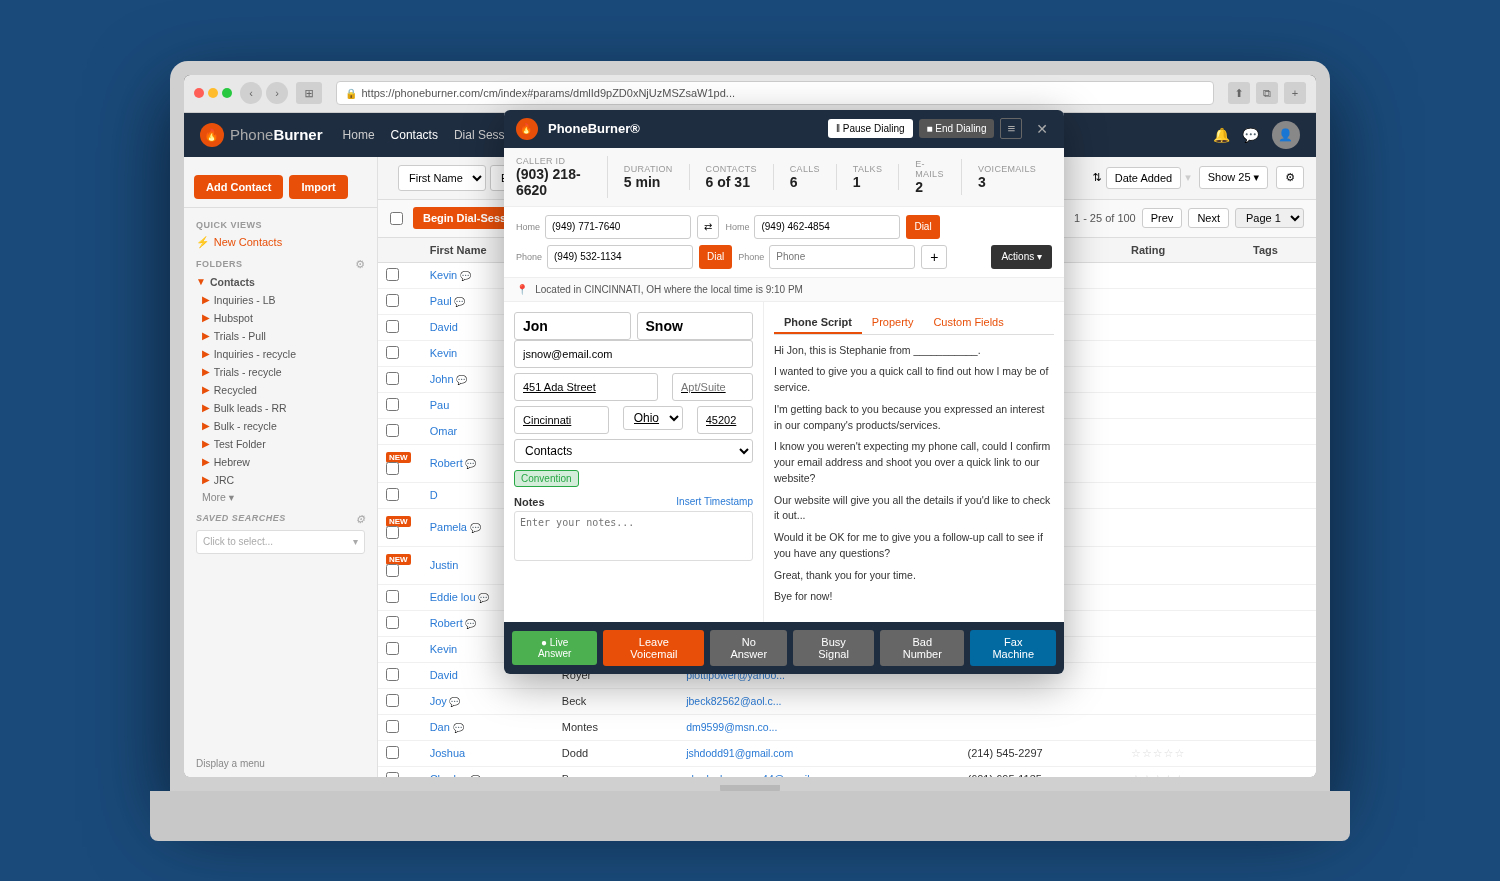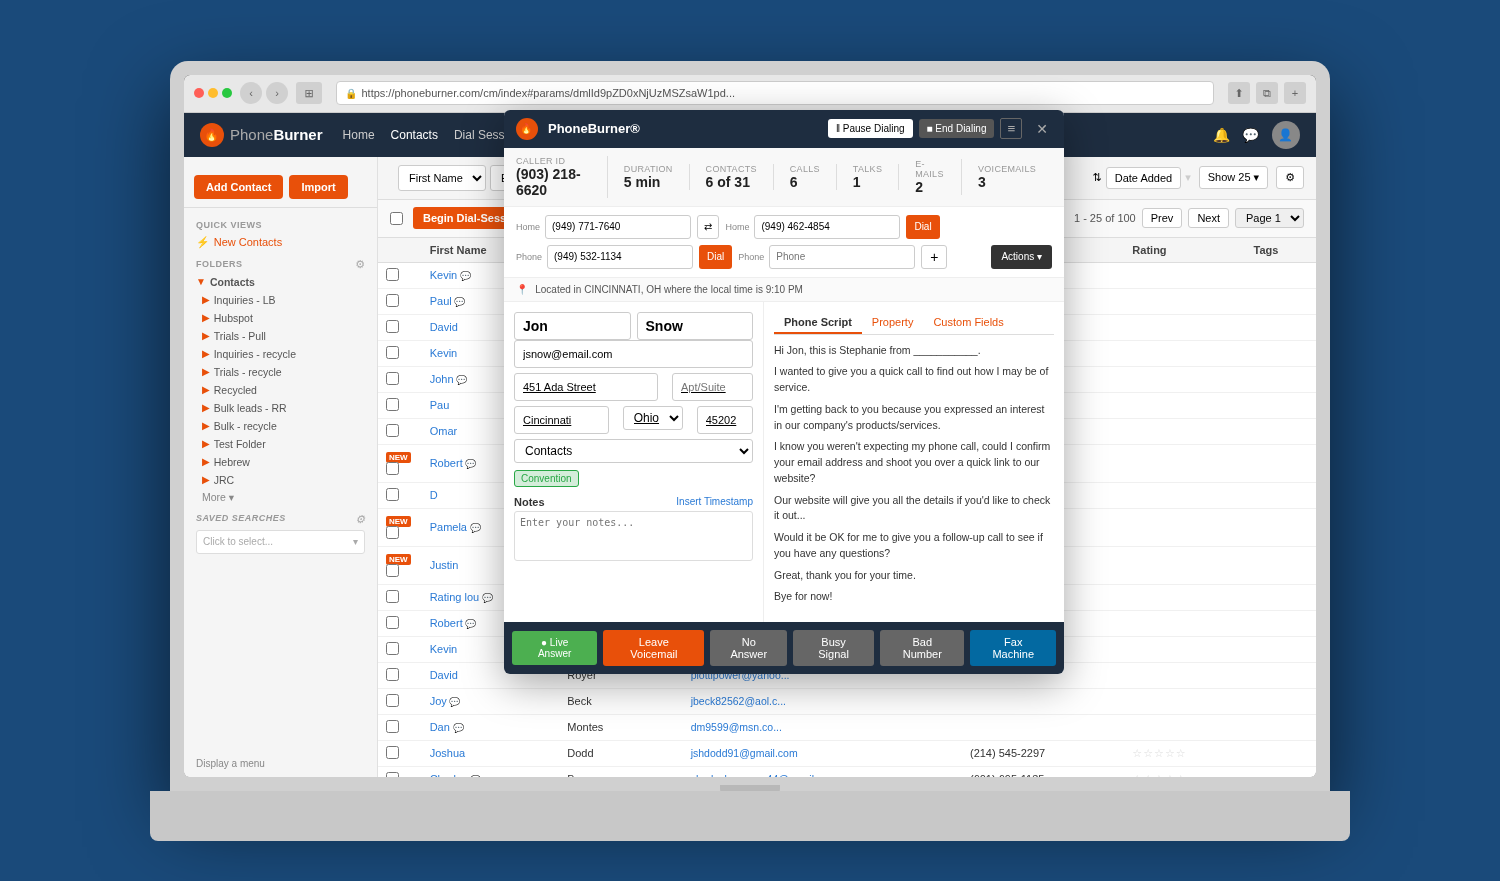--- a/index.html
+++ b/index.html
@@ -1257,21 +1257,21 @@
     </td>
     <td></td>
     <td class="star-rating"></td>
     <td class="tag-col"></td>
   </tr>
                     <tr>
     <td class="checkbox-cell">
       <input type="checkbox" style="">
     </td>
     <td>
-      <a class="contact-name-link">Rating lou</a> <span style="color:#aaa;font-size:9px;">💬</span>
+      <a class="contact-name-link">Eddie lou</a> <span style="color:#aaa;font-size:9px;">💬</span>
     </td>
     <td>Robinson</td>
     <td>
       <a class="email-link">robinson@flyp...</a>
     </td>
     <td></td>
     <td class="star-rating"></td>
     <td class="tag-col"></td>
   </tr>
                     <tr>

